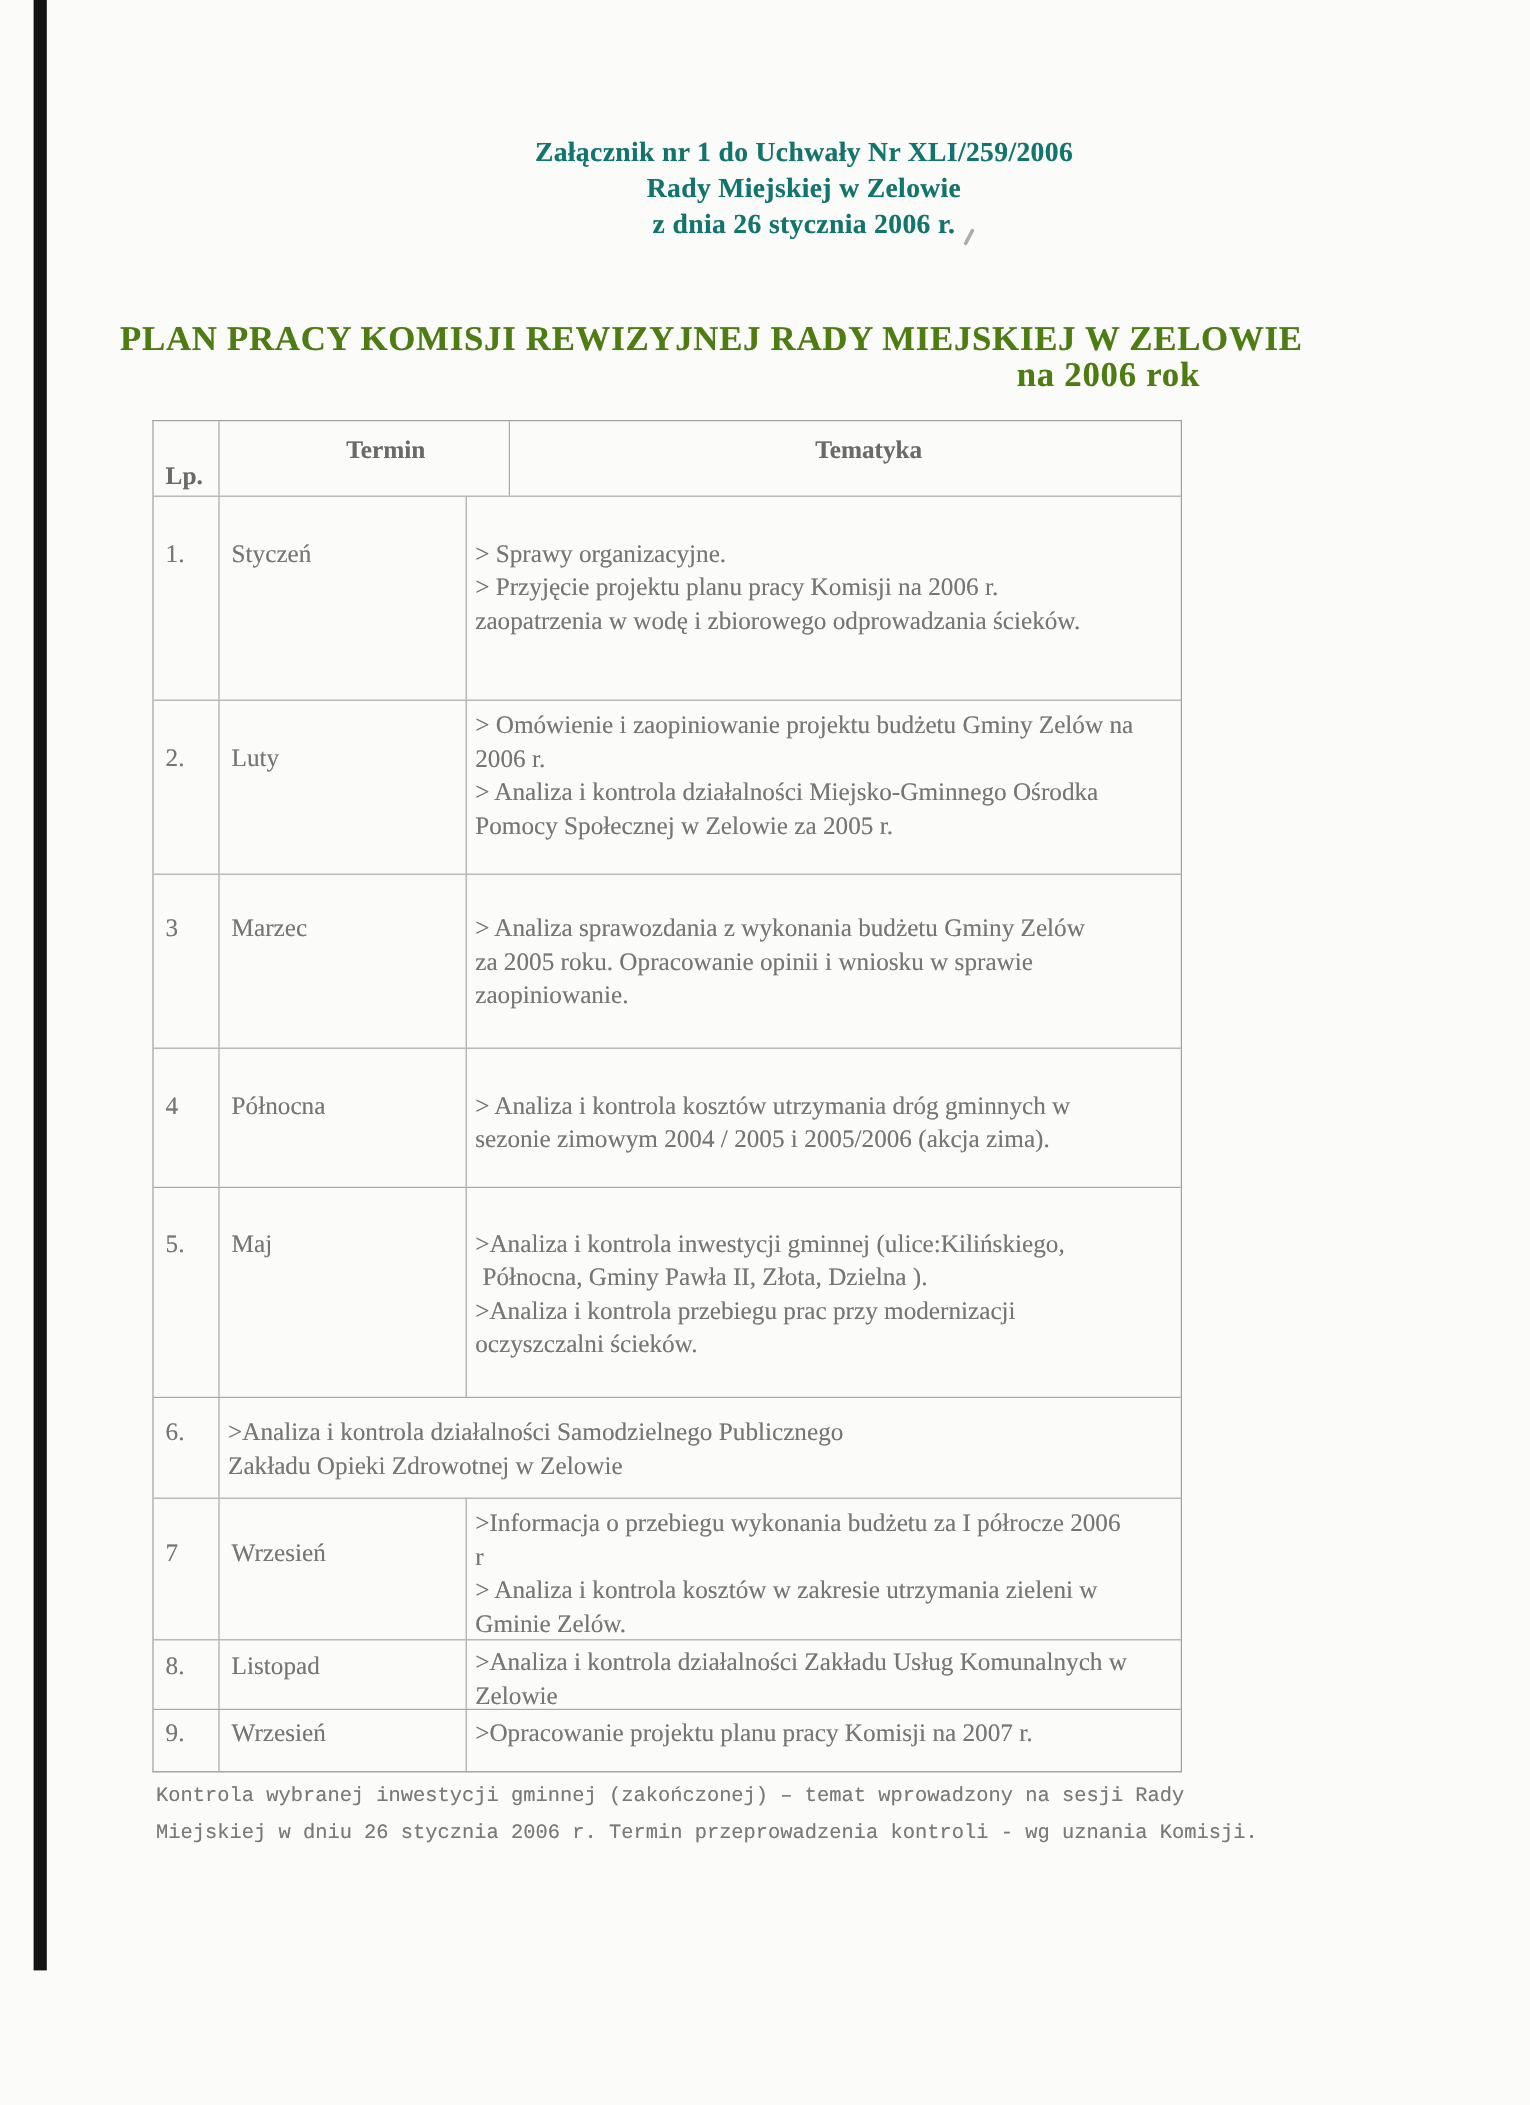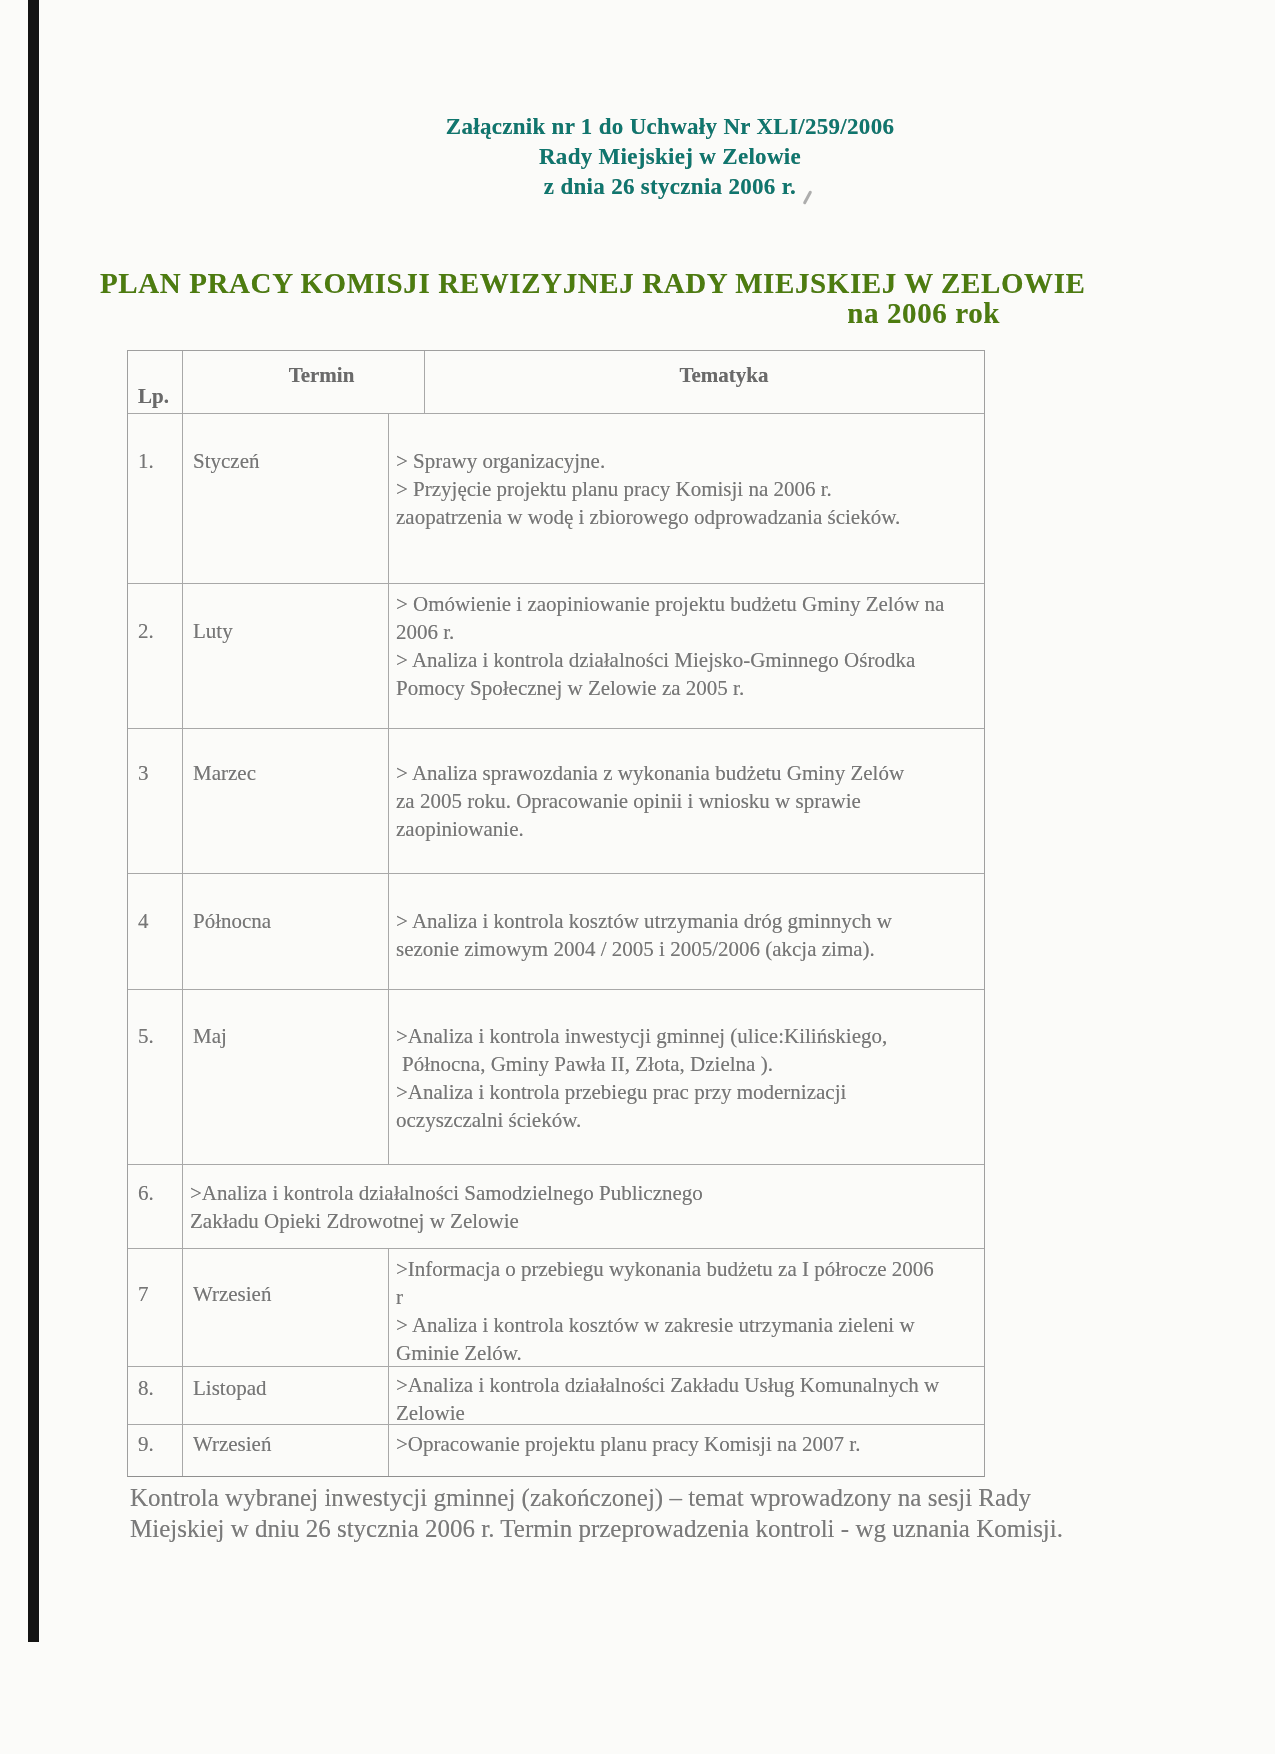--- a/index.html
+++ b/index.html
@@ -61,22 +61,23 @@
   .r5{height:175px;} .r5 .c-tematyka{padding-top:32px;} .r5 .c-lp,.r5 .c-termin{padding-top:32px;}
   .r6{height:84px;}  .r6 .c-tematyka{padding-top:14px;} .r6 .c-lp,.r6 .c-termin{padding-top:14px;}
   .r7{height:118px;} .r7 .c-tematyka{padding-top:6px;}  .r7 .c-lp,.r7 .c-termin{padding-top:31px;}
   .r8{height:58px;}  .r8 .c-tematyka{padding-top:4px;}  .r8 .c-lp,.r8 .c-termin{padding-top:7px;}
   .r9{height:52px;}  .r9 .c-tematyka{padding-top:5px;}  .r9 .c-lp,.r9 .c-termin{padding-top:5px;}
   .line{white-space:nowrap;}
   .indent{padding-left:6px;}
   
   .footnote{
     position:absolute;left:130px;top:1482px;width:880px;
-    font-size:25px;line-height:31px;color:#7a7a7a;
+    font-size:17px;line-height:31px;color:#7a7a7a;
     text-shadow:0 0 .5px rgba(110,110,110,.5);
+    font-family:Liberation Mono, monospace;
   }
 </style>
 </head>
 <body>
 
 <div class="page">
 
   <div class="scan-bar"></div>
   <div class="scan-mark"></div>
 

